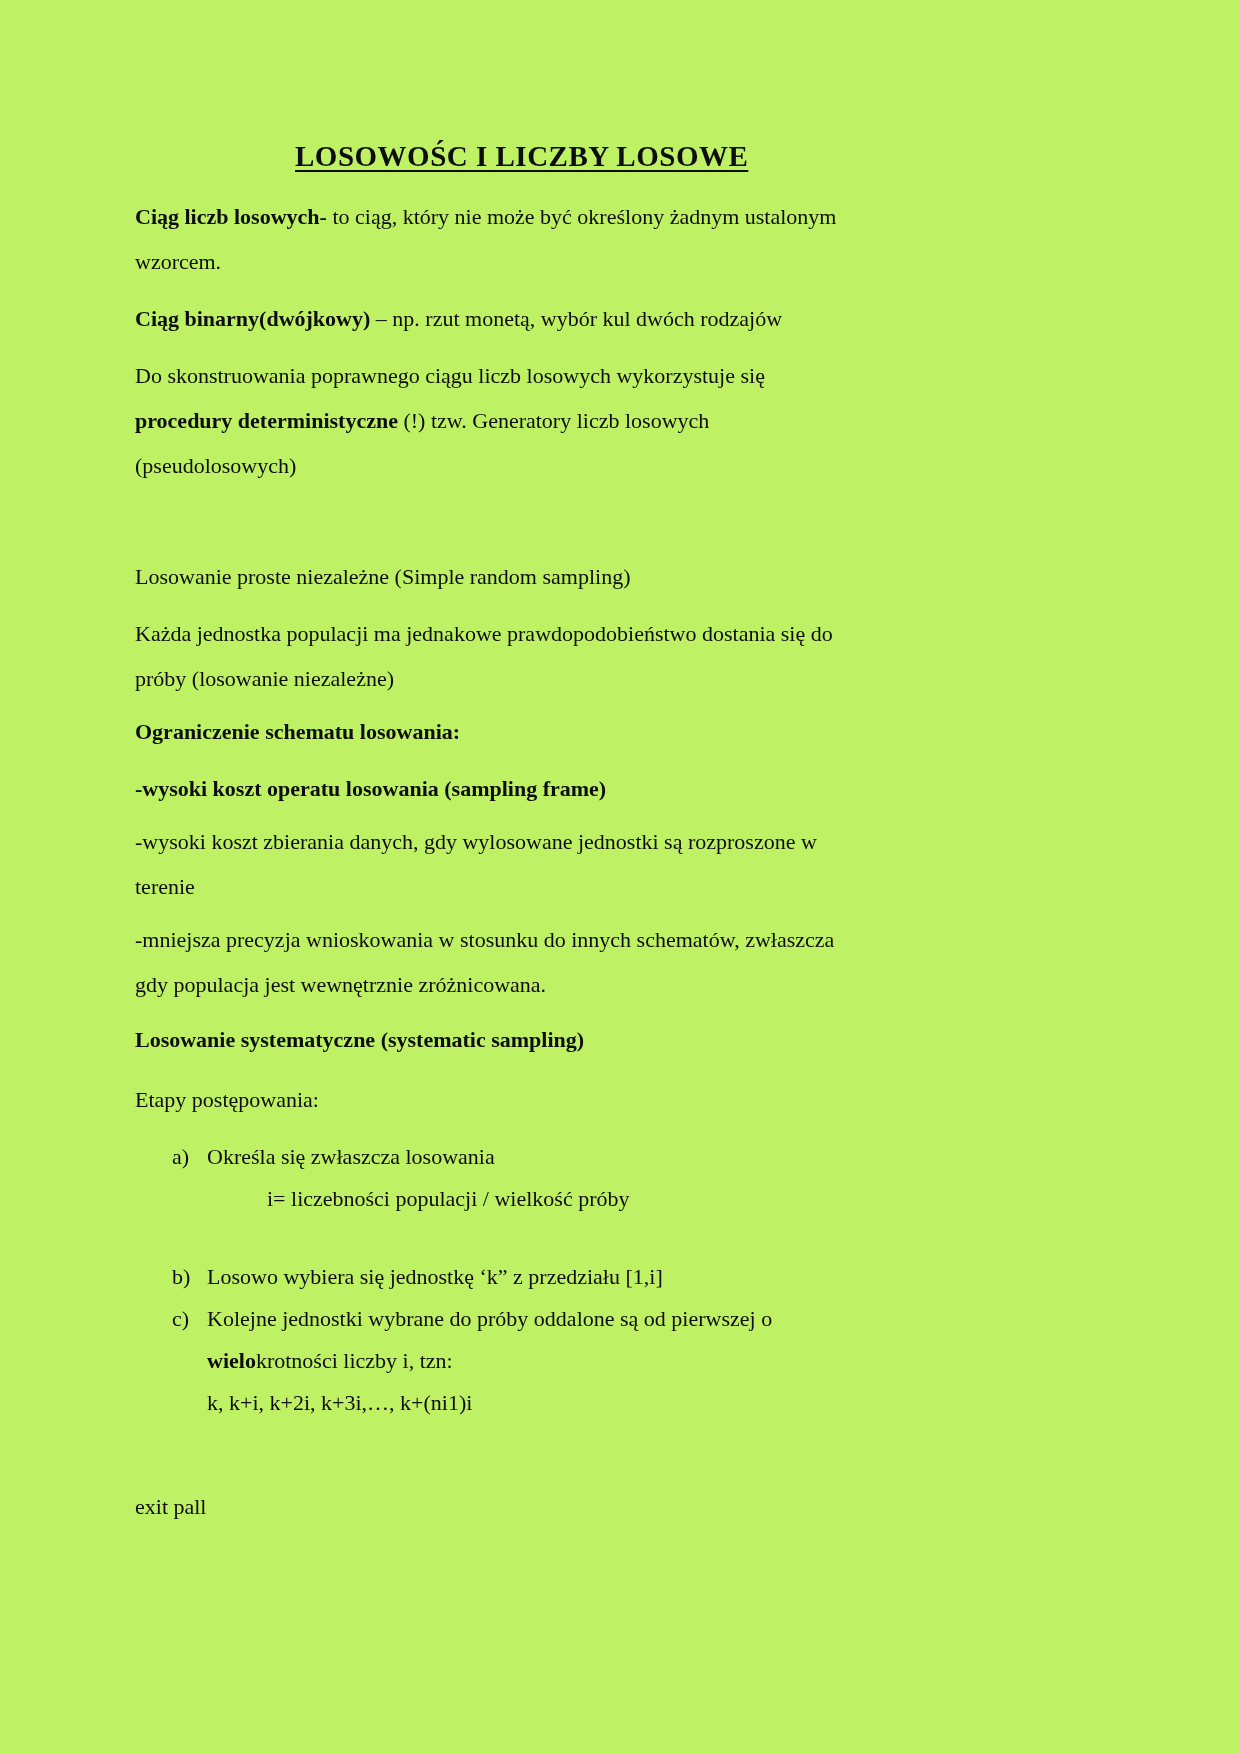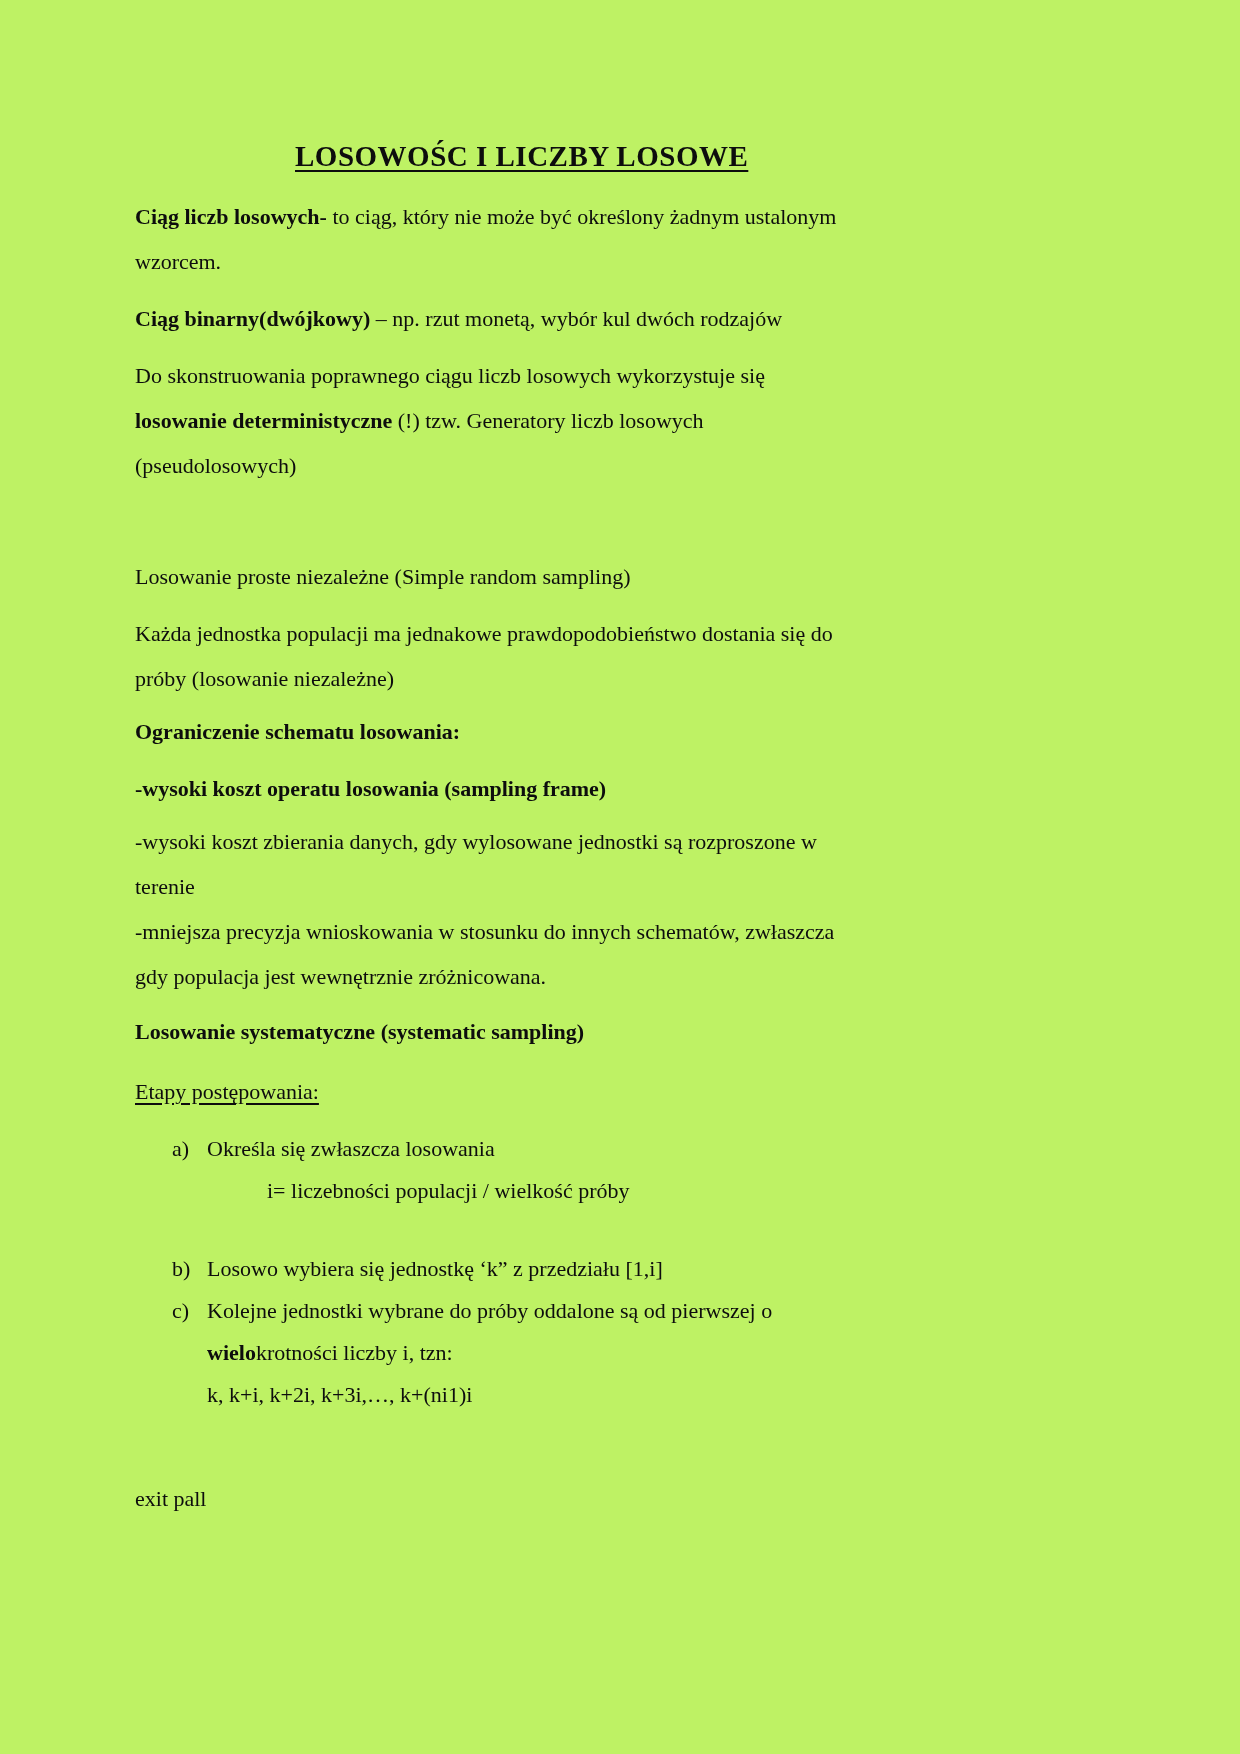--- a/index.html
+++ b/index.html
@@ -34,41 +34,41 @@
     white-space: nowrap;
   }
   .block {
     font-size: 22px;
     line-height: 45px;
     margin-bottom: 12px;
     white-space: nowrap;
   }
   .block .line { white-space: nowrap; }
   .run-b { font-weight: bold; }
-  .run-u { text-decoration: underline; text-underline-offset: 4px; }
+  .run-u { text-underline-offset: 4px; }
 
   
   .list-item {
     position: relative;
     padding-left: 72px;
     line-height: 42px;
     margin-bottom: 0;
   }
   .list-item .marker {
     position: absolute;
     left: 37px;
     top: 0;
   }
   .line.indented { padding-left: 60px; }
 
   
   [data-name="para-do-skonstruowania"]       { margin-bottom: 66px; }
   [data-name="para-kazda-jednostka"]         { margin-bottom: 8px;  }
   [data-name="para-wysoki-koszt-operatu"]    { margin-bottom: 8px; }
-  [data-name="para-wysoki-koszt-zbierania"]  { margin-bottom: 0; font-family: Liberation Serif, serif;  }
+  [data-name="para-wysoki-koszt-zbierania"]  { margin-bottom: 8px; font-family: Liberation Serif, serif;  }
   [data-name="para-mniejsza-precyzja"]       { margin-bottom: 10px; }
   [data-name="para-losowanie-systematyczne"] { margin-bottom: 15px; }
   [data-name="para-etapy"]                   { margin-bottom: 14px; }
   [data-name="list-item-a"]                  { margin-bottom: 36px; }
   [data-name="list-item-b"]                  { margin-bottom: 0; }
   [data-name="list-item-c"]                  { margin-bottom: 0; }
   [data-name="para-exit-pall"]               { margin-top: 60px; }
 </style>
 </head>
 <body>
@@ -78,21 +78,21 @@
   <div id="doc-body" data-name="document-body">
       <div class="block" data-name="para-ciag-liczb">
         <div class="line" data-name="text-line"><span class="run-b " data-name="text-run">Ciąg liczb losowych-</span><span class="" data-name="text-run"> to ciąg, który nie może być określony żadnym ustalonym</span></div>
         <div class="line" data-name="text-line"><span class="" data-name="text-run">wzorcem.</span></div>
       </div>
       <div class="block" data-name="para-ciag-binarny">
         <div class="line" data-name="text-line"><span class="run-b " data-name="text-run">Ciąg binarny(dwójkowy)</span><span class="" data-name="text-run"> – np. rzut monetą, wybór kul dwóch rodzajów</span></div>
       </div>
       <div class="block" data-name="para-do-skonstruowania">
         <div class="line" data-name="text-line"><span class="" data-name="text-run">Do skonstruowania poprawnego ciągu liczb losowych wykorzystuje się</span></div>
-        <div class="line" data-name="text-line"><span class="run-b " data-name="text-run">losowanie deterministyczne</span><span class="" data-name="text-run"> (!) tzw. Generatory liczb losowych</span></div>
+        <div class="line" data-name="text-line"><span class="run-b " data-name="text-run">procedury deterministyczne</span><span class="" data-name="text-run"> (!) tzw. Generatory liczb losowych</span></div>
         <div class="line" data-name="text-line"><span class="" data-name="text-run">(pseudolosowych)</span></div>
       </div>
       <div class="block" data-name="para-losowanie-proste">
         <div class="line" data-name="text-line"><span class="" data-name="text-run">Losowanie proste niezależne (Simple random sampling)</span></div>
       </div>
       <div class="block" data-name="para-kazda-jednostka">
         <div class="line" data-name="text-line"><span class="" data-name="text-run">Każda jednostka populacji ma jednakowe prawdopodobieństwo dostania się do</span></div>
         <div class="line" data-name="text-line"><span class="" data-name="text-run">próby (losowanie niezależne)</span></div>
       </div>
       <div class="block" data-name="para-ograniczenie">

